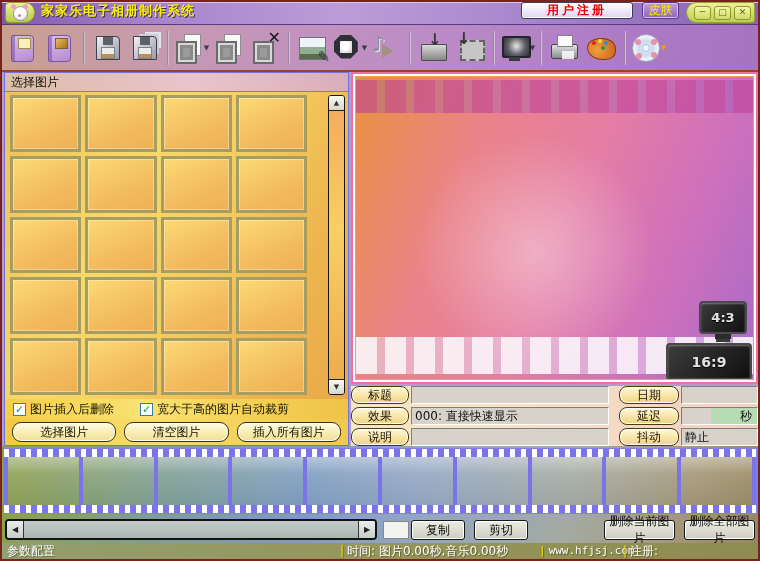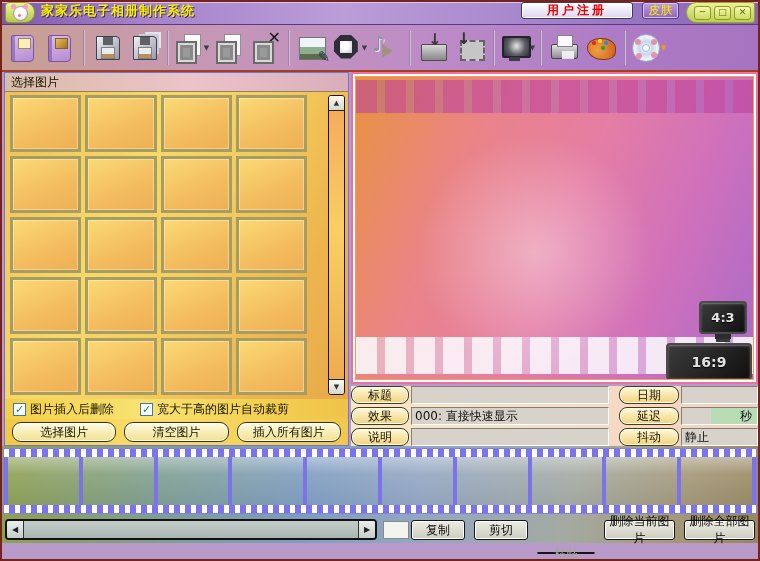--- a/index.html
+++ b/index.html
@@ -404,14 +404,20 @@
     <div class="counter"></div>
     <div class="bbtns">
         <button class="bbtn">复制</button>
         <button class="bbtn">剪切</button>
         <button class="bbtn disabled paste">粘贴</button>
         <button class="bbtn wide">删除当前图片</button>
         <button class="bbtn wide">删除全部图片</button>
       </div>
   </div>
 
+  <div class="statusbar">
+    <span class="seg st-left">参数配置</span>
+    <span class="seg st-time"><span class="sdiv">|</span><span>时间: 图片0.00秒,音乐0.00秒</span></span>
+    <span class="seg st-url"><span class="sdiv">|</span><span>www.hfjsj.com</span></span>
+    <span class="seg st-reg"><span class="sdiv">|</span><span>注册:</span></span>
+  </div>
 
 </div>
 
 </body></html>

